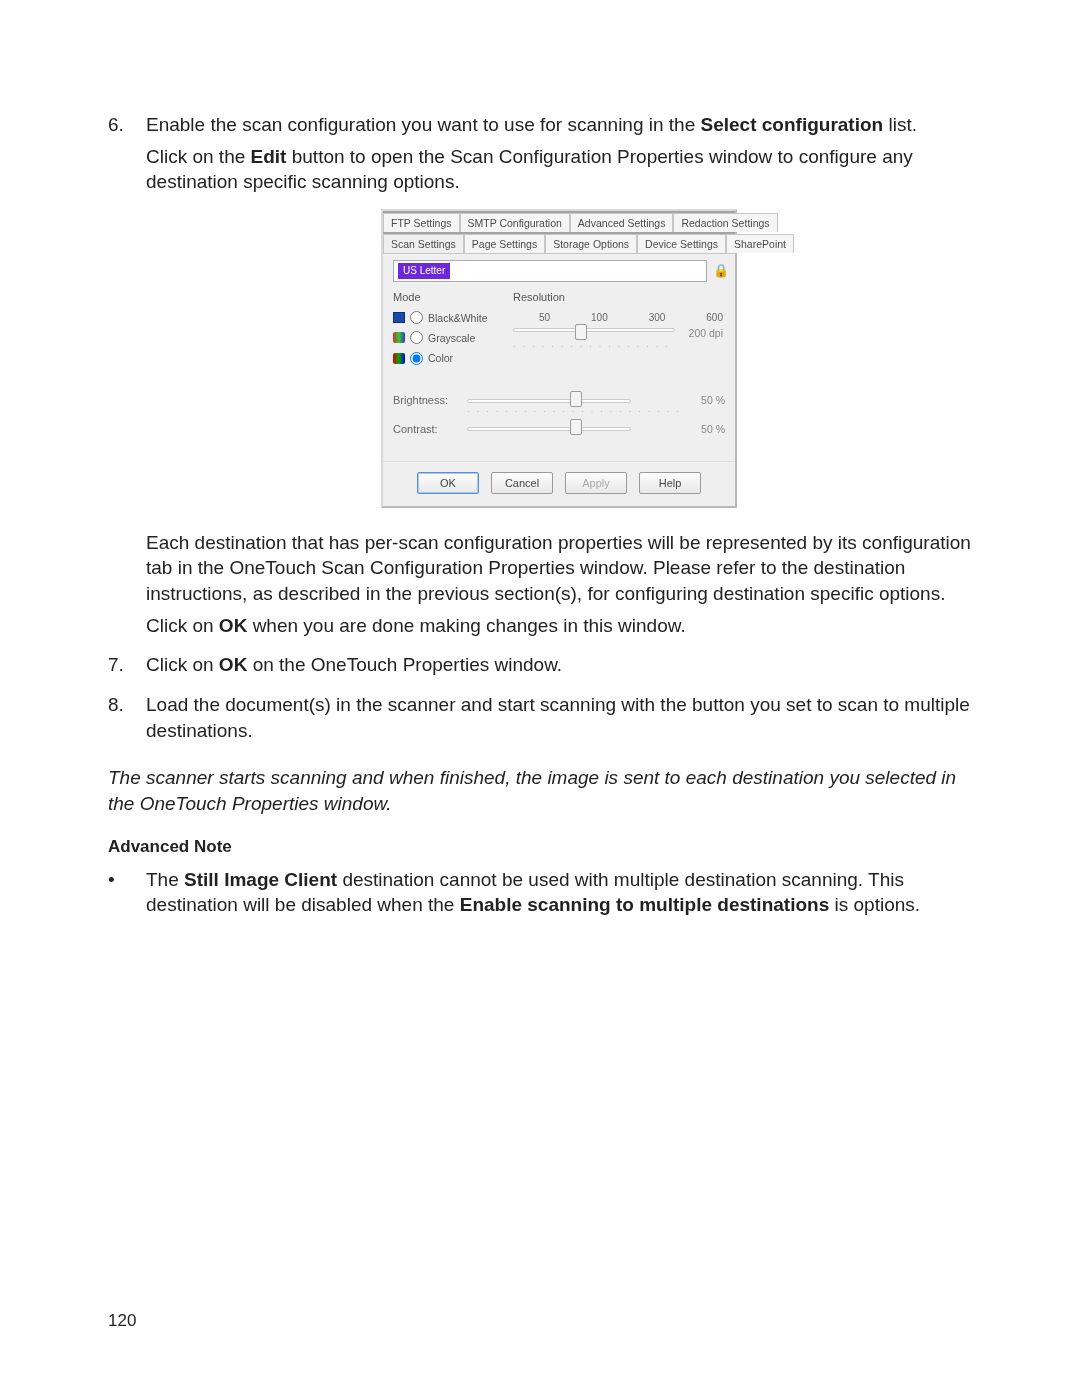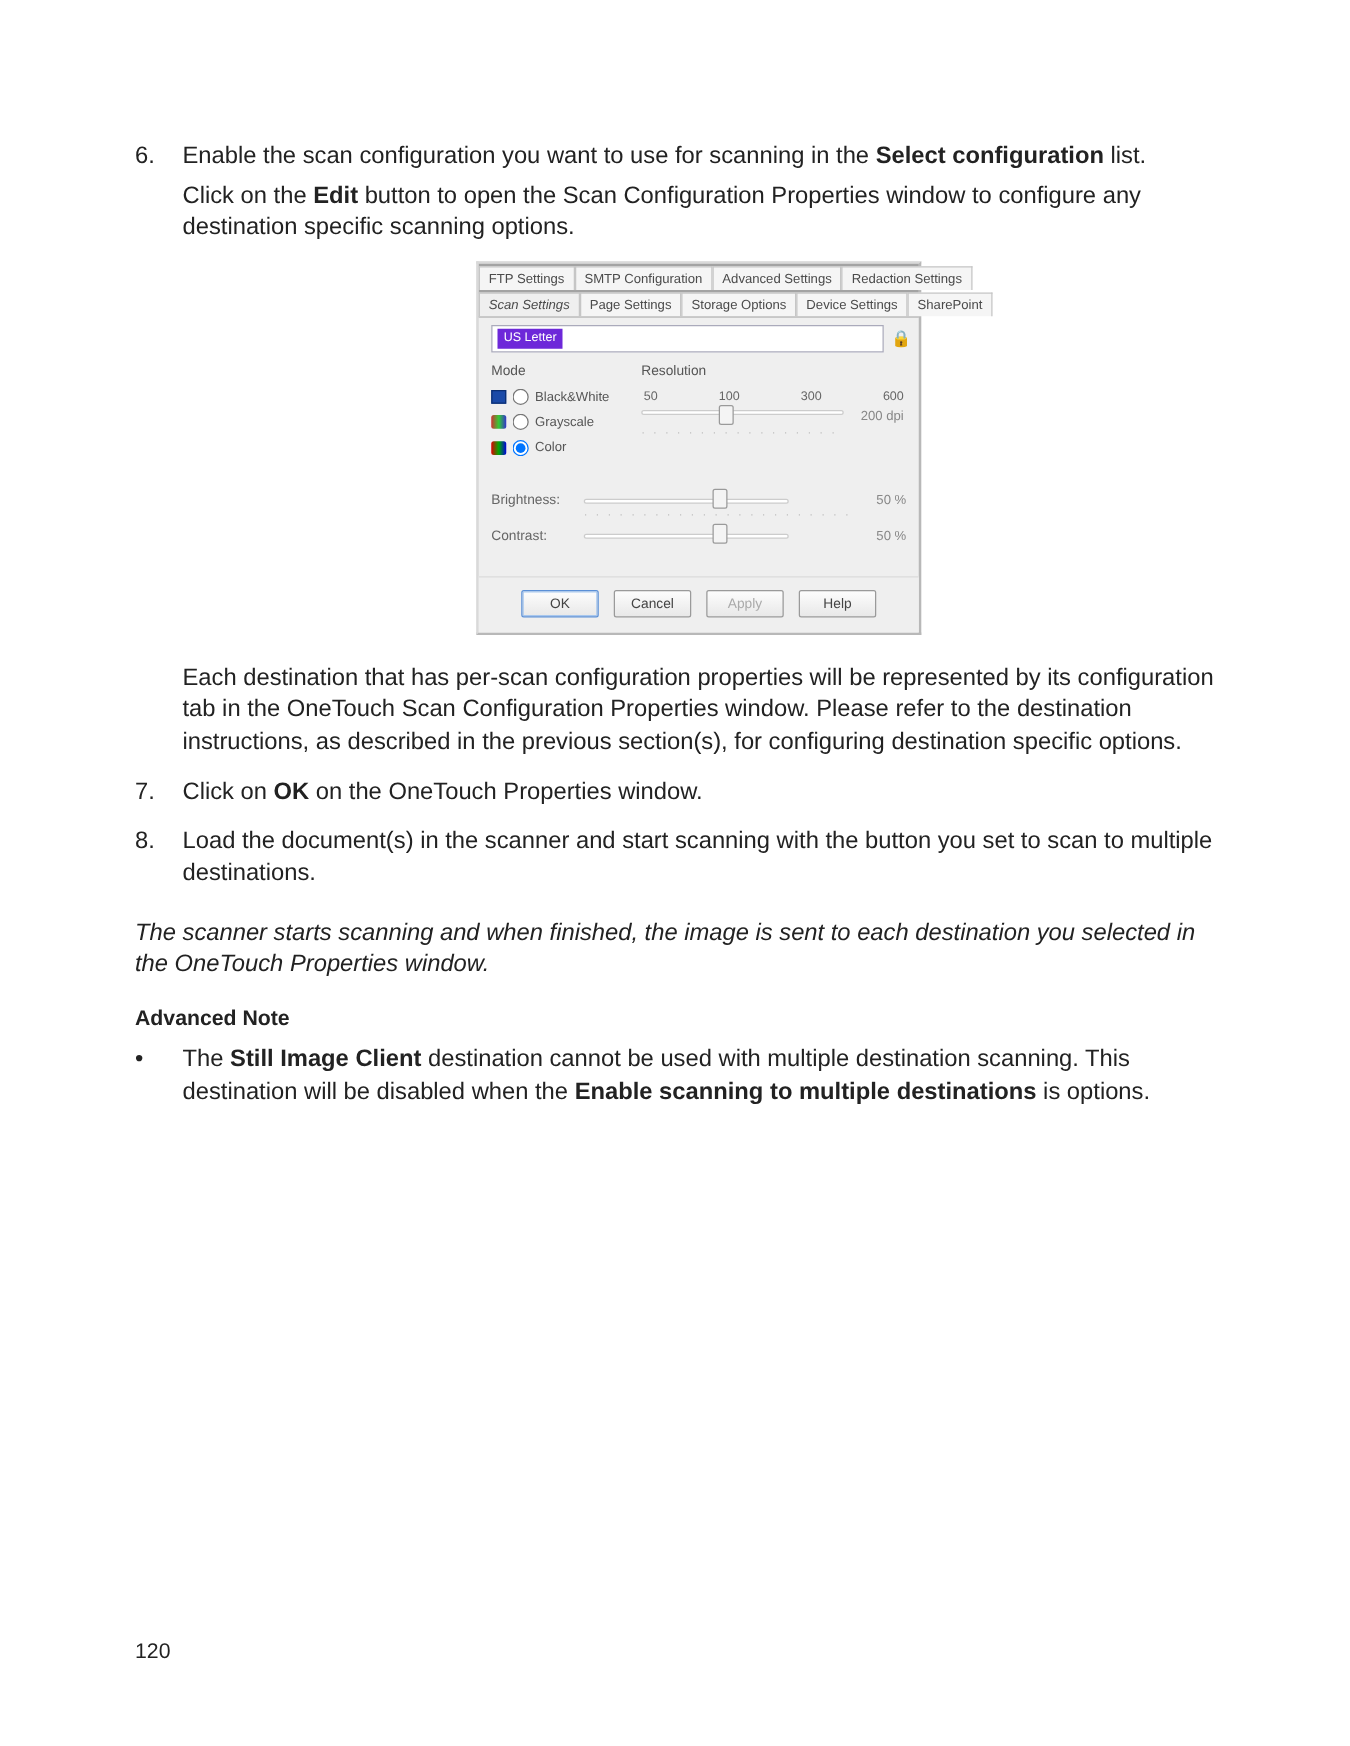--- a/index.html
+++ b/index.html
@@ -46,21 +46,21 @@
   .tabrow .tab {
     border: 1px solid #c6c6c6;
     border-bottom: none;
     background: #f5f5f5;
     padding: 2px 7px;
     font-size: 10.5px;
     color: #4b4b4b;
     white-space: nowrap;
   }
   .tabrow.row2 { border-bottom: 1px solid #c6c6c6; }
-  .tabrow .tab.active { background: #efefef; position: relative; z-index: 2; font-style: italic; }
+  .tabrow .tab.active { background: #efefef; position: relative; z-index: 2; }
 
   .panel { padding: 6px 10px 10px 10px; }
   .cfg-name {
     display: flex; align-items: center; gap: 6px;
     margin-bottom: 8px;
   }
   .cfg-name .field {
     flex: 1;
     border: 1px solid #aab; background: #fff;
     padding: 2px 4px;
@@ -79,21 +79,21 @@
   .mode { width: 110px; }
   .mode .hdr, .res .hdr { color: #555; margin-bottom: 6px; }
   .mode-row { display: flex; align-items: center; gap: 5px; margin-bottom: 6px; font-size: 10.5px; }
   .mode-row input { margin: 0; }
   .swat { width: 12px; height: 11px; display: inline-block; }
   .swat.bw { background: #1a4aa8; border: 1px solid #0b2f73; }
   .swat.gs { background: linear-gradient(90deg,#c33,#3c3,#33c); border-radius: 2px; }
   .swat.cl { background: linear-gradient(90deg,#d00,#0a0,#00d); border-radius: 2px; }
 
   .res { flex: 1; }
-  .ticks { display: flex; justify-content: space-between; font-size: 10px; color: #666; padding: 0 2px; }
+  .ticks { display: flex; justify-content: space-between; font-size: 10px; color: #666; padding: 0 2px; margin-left: 24px; }
   .slider-box { position: relative; margin-top: 2px; }
   .track {
     height: 4px; background: #fff; border: 1px solid #ccc;
     border-radius: 2px; margin: 4px 0;
   }
   .dots {
     position: absolute; left:0; right:0; top: 12px;
     color: #bbb; font-size: 9px; letter-spacing: 2px;
     text-align: left; white-space: nowrap; overflow: hidden;
   }
@@ -246,20 +246,23 @@
             <div class="btns">
               <button class="ok">OK</button>
               <button>Cancel</button>
               <button disabled="">Apply</button>
               <button>Help</button>
             </div>
           </div>
         </div>
 
         <p>Each destination that has per-scan configuration properties will be represented by its configuration tab in the OneTouch Scan Configuration Properties window. Please refer to the destination instructions, as described in the previous section(s), for configuring destination specific options.</p>
+        <p>
+          <span>Click on </span><span class="bold">OK</span><span> when you are done making changes in this window.</span>
+        </p>
       </div>
     </li>
 
     <li>
       <div class="num">7.</div>
       <div class="body">
         <p>
           <span>Click on </span><span class="bold">OK</span><span> on the OneTouch Properties window.</span>
         </p>
       </div>

